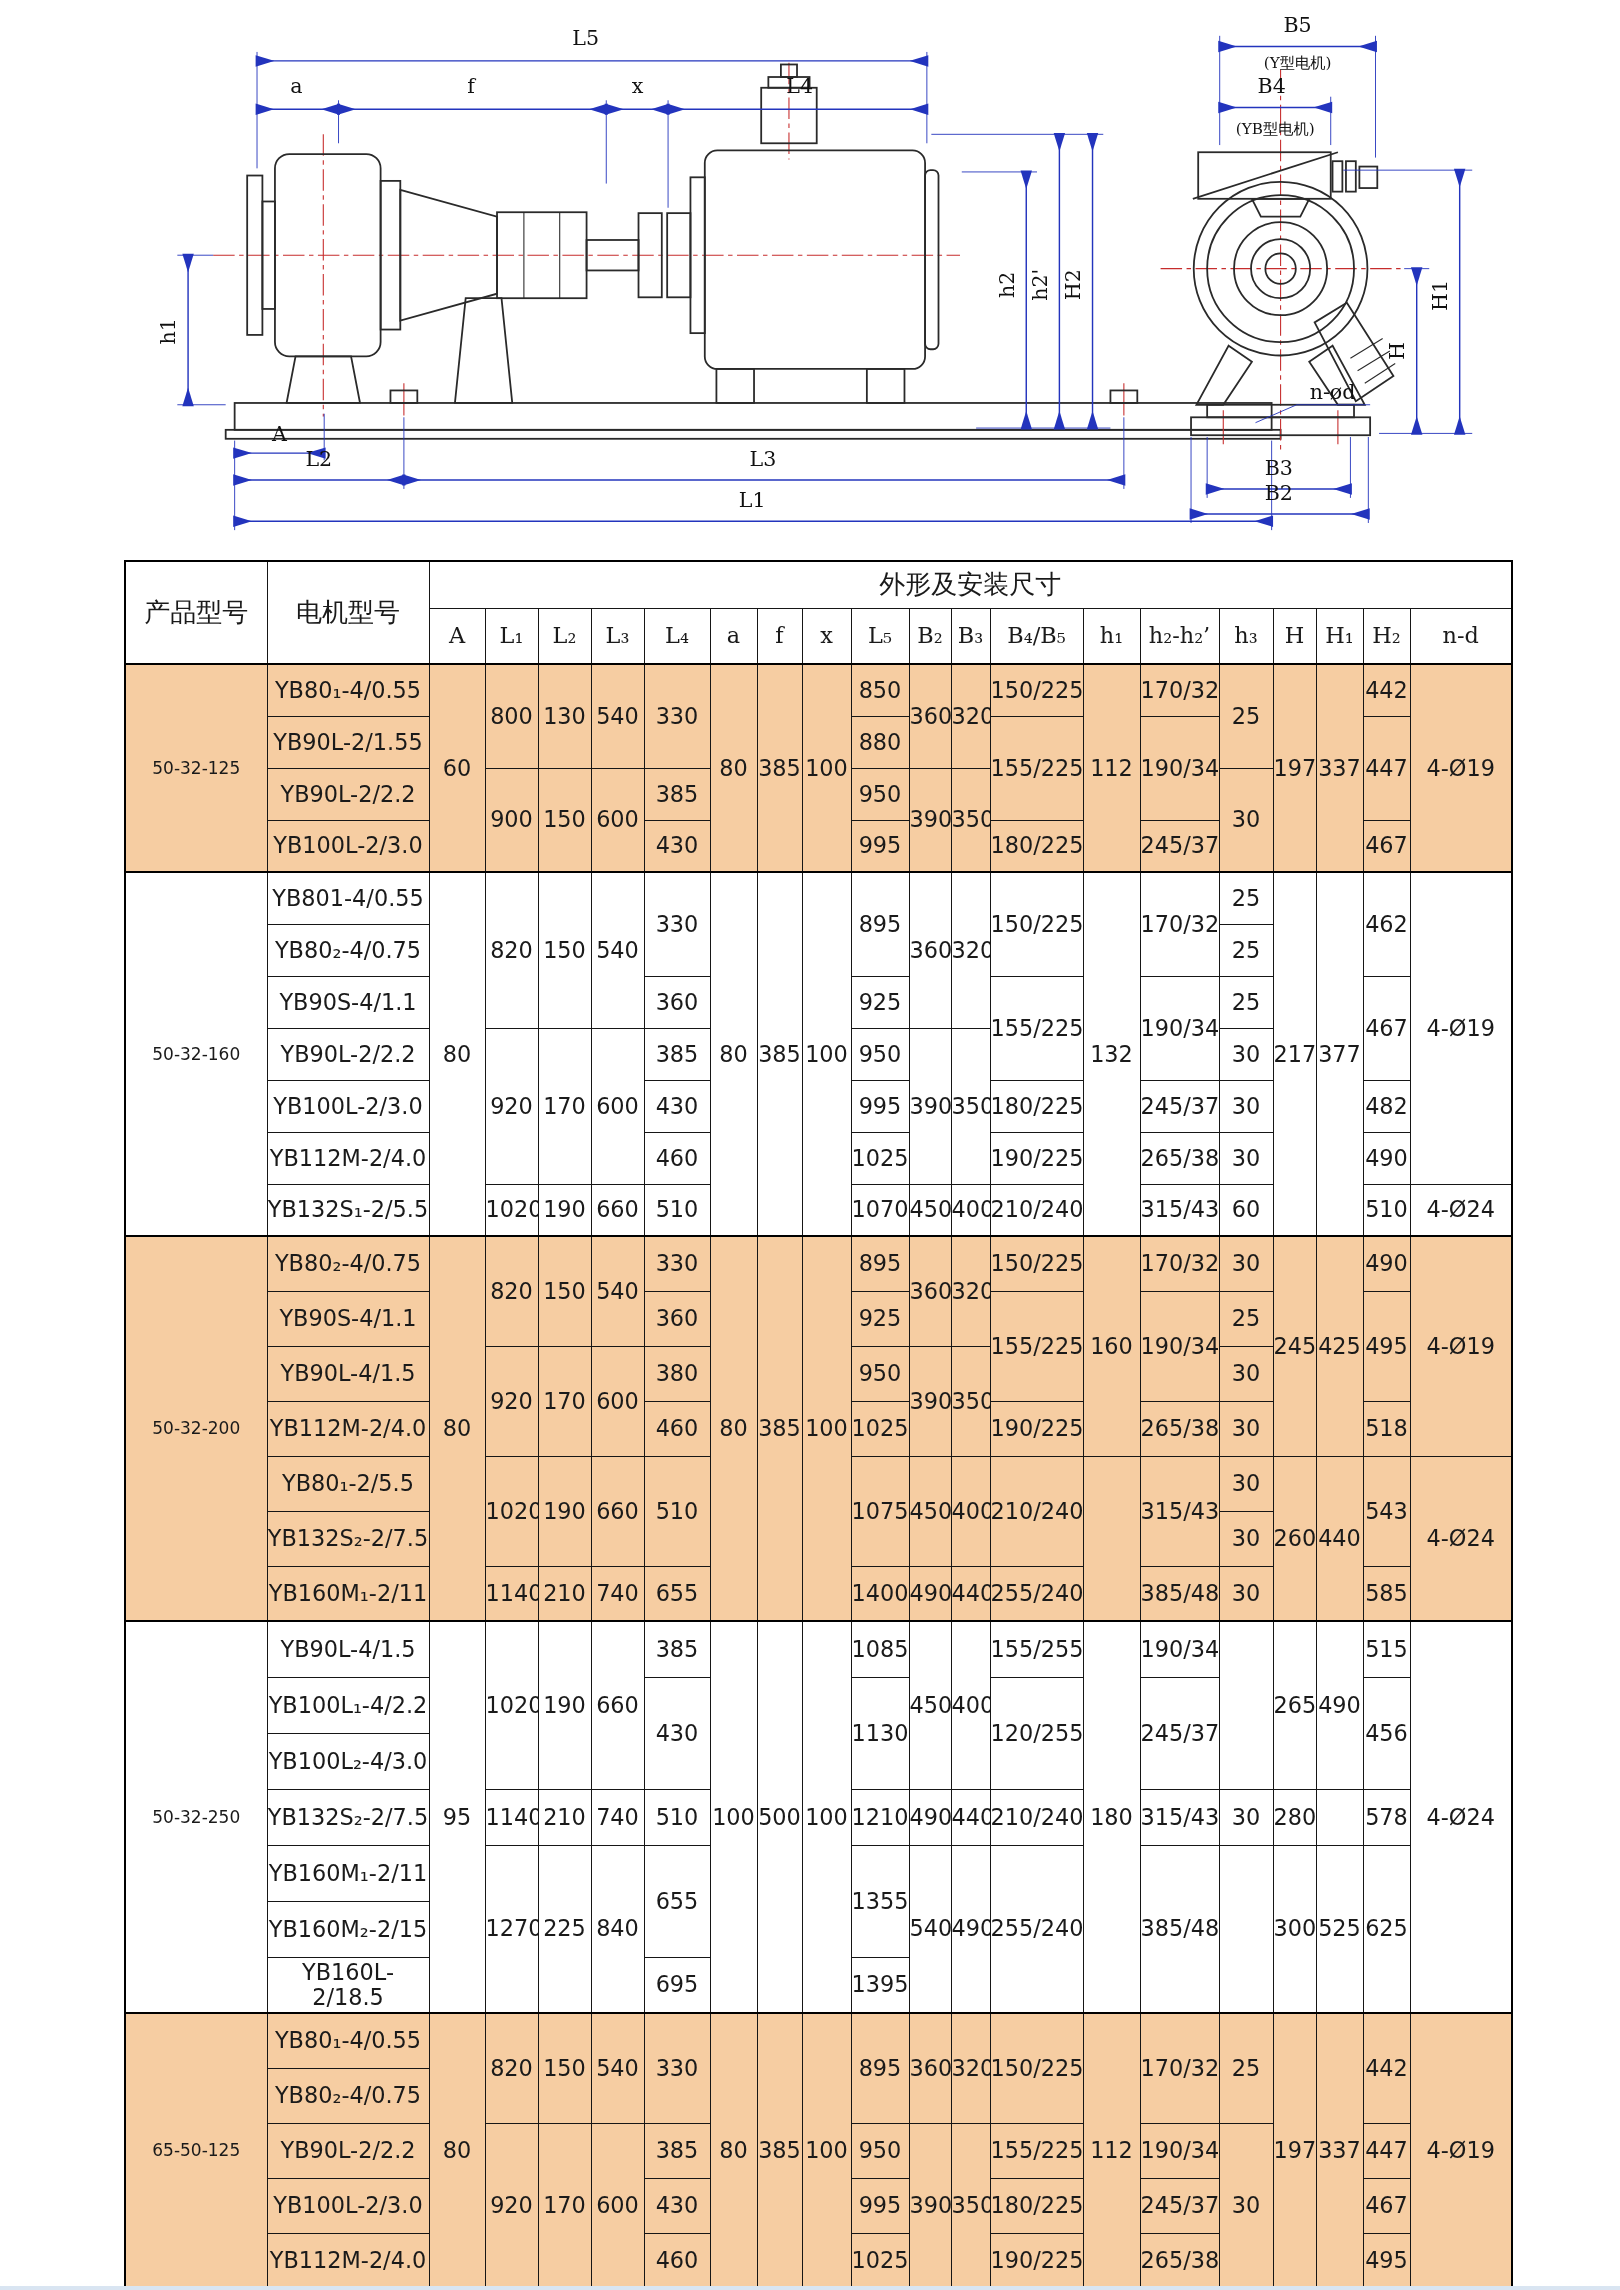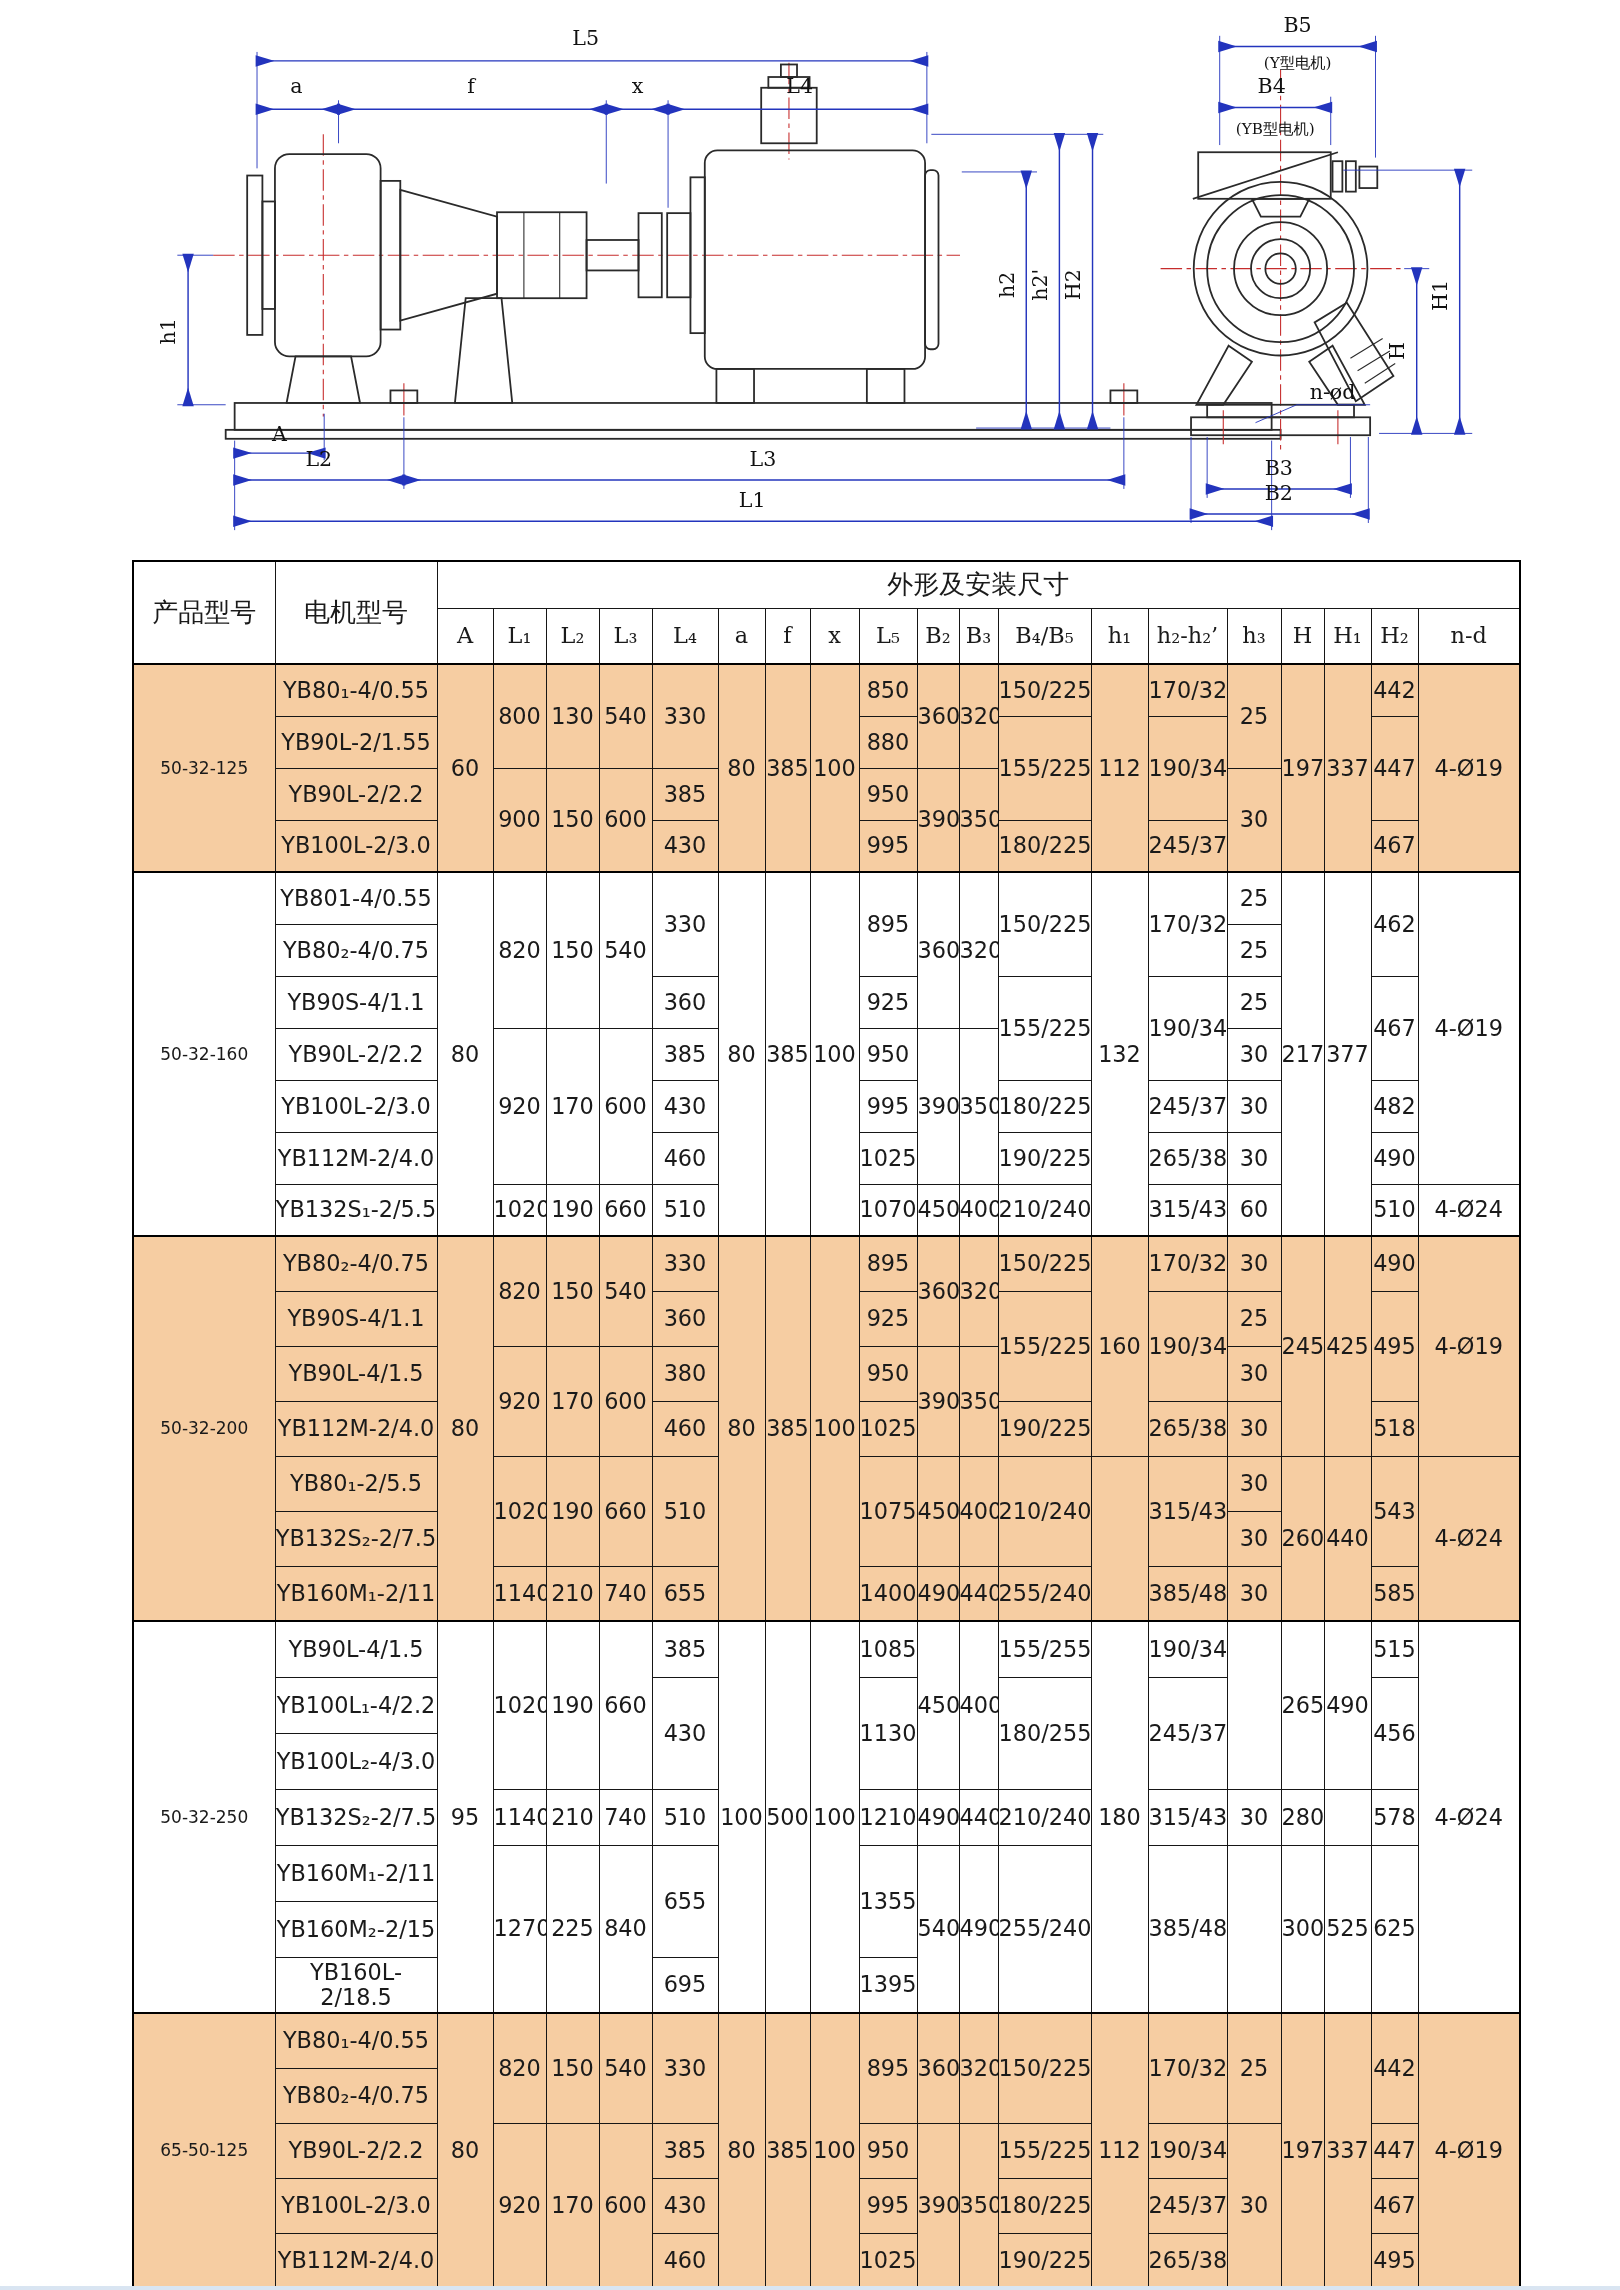--- a/index.html
+++ b/index.html
@@ -6,21 +6,21 @@
   body{width:1620px;height:2291px;position:relative;font-family:"DejaVu Sans",sans-serif;color:#1a1a1a;overflow:hidden;}
   #drawing{position:absolute;left:0;top:0;}
   .dline{stroke:#2a2a2a;stroke-width:2;fill:none;}
   .dthin{stroke:#2a2a2a;stroke-width:1.2;fill:none;}
   .dim{stroke:#2334bd;stroke-width:1.6;fill:none;}
   .ext{stroke:#2334bd;stroke-width:1;fill:none;}
   .cl{stroke:#c62c2c;stroke-width:1.2;fill:none;stroke-dasharray:24 5 5 5;}
   .clsolid{stroke:#c62c2c;stroke-width:1.2;fill:none;}
   .dimtxt{font-family:"DejaVu Serif",serif;font-size:23px;fill:#111;}
   .dimnote{font-family:"DejaVu Serif",serif;font-size:17px;fill:#111;}
-  #spec-table-wrap{position:absolute;left:132px;top:560px;width:1144px;}
+  #spec-table-wrap{position:absolute;left:124px;top:560px;width:1144px;}
   table{border-collapse:collapse;table-layout:fixed;width:1388px;border:2.2px solid #000;}
   th,td{border:1.3px solid #161616;padding:0;text-align:center;vertical-align:middle;
         font-family:"DejaVu Sans",sans-serif;font-size:22.4px;font-weight:normal;line-height:1.1;
         overflow:hidden;background:#fff;}
   thead th{background:#fff;}
   th.cn{font-family:"DejaVu Serif",serif;font-size:26px;}
   th.colletter{font-family:"DejaVu Serif",serif;font-size:22.4px;}
   tr.hrow1{height:47px;}
   tr.hrow2{height:56px;}
   thead tr.hrow2 th{border-bottom:2.7px solid #000;}
@@ -475,21 +475,21 @@
           <td rowspan="3"></td>
           <td rowspan="3">265</td>
           <td rowspan="3">490</td>
           <td rowspan="1">515</td>
           <td rowspan="7">4-Ø24</td>
         </tr>
         <tr style="height: 56px;">
           <td class="motor">YB100L₁-4/2.2</td>
           <td rowspan="2">430</td>
           <td rowspan="2">1130</td>
-          <td rowspan="2">180/255</td>
+          <td rowspan="2">120/255</td>
           <td rowspan="2">245/370</td>
           <td rowspan="2">456</td>
         </tr>
         <tr style="height: 56px;">
           <td class="motor">YB100L₂-4/3.0</td>
         </tr>
         <tr style="height: 56px;">
           <td class="motor">YB132S₂-2/7.5</td>
           <td rowspan="1">1140</td>
           <td rowspan="1">210</td>

